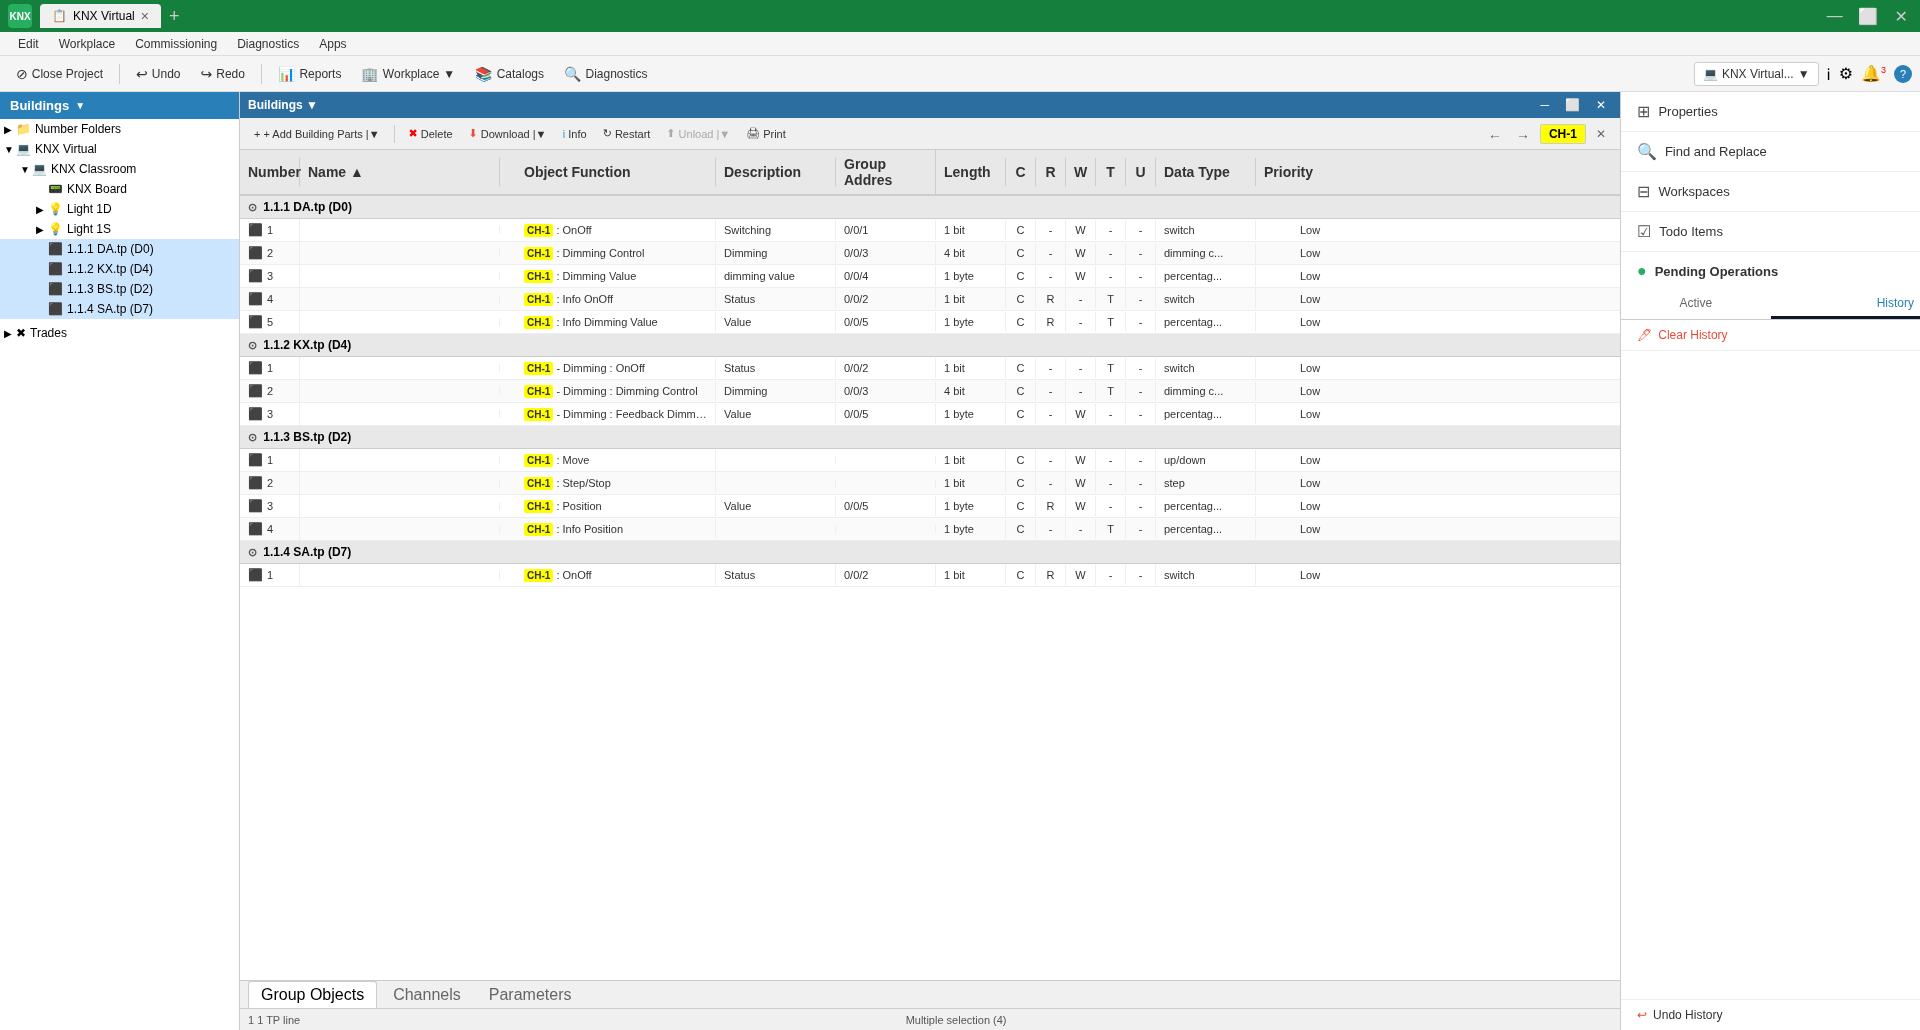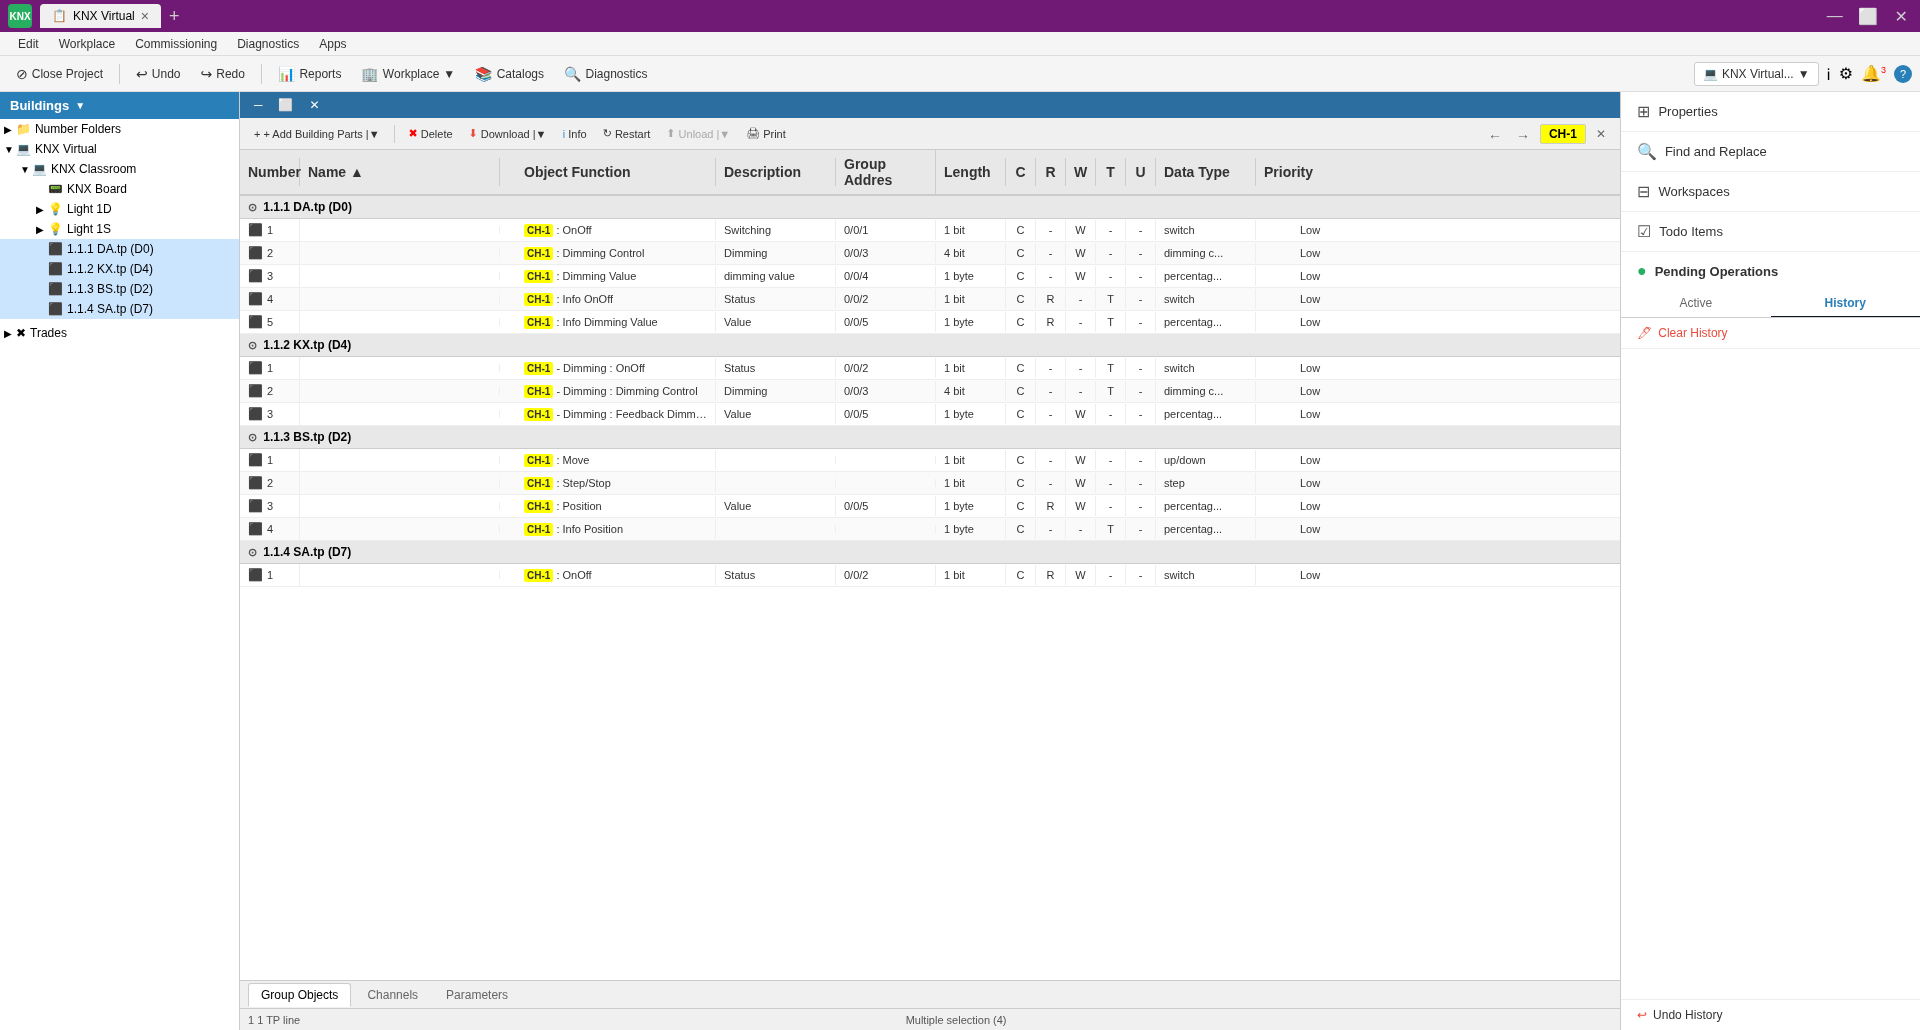--- a/index.html
+++ b/index.html
@@ -1,19 +1,19 @@
 <!DOCTYPE html>
 <html><head>
   <meta charset="utf-8">
   <style>
     * { box-sizing: border-box; margin: 0; padding: 0; }
     body { font-family: 'Segoe UI', Arial, sans-serif; font-size: 12px; background: #f0f0f0; overflow: hidden; height: 1030px; width: 1920px; }
 
     
-    .title-bar { display: flex; align-items: center; background: #701a75; height: 32px; padding: 0 8px; gap: 8px; }
+    .title-bar { display: flex; align-items: center; background: #15803d; height: 32px; padding: 0 8px; gap: 8px; }
     .title-bar-logo { width: 24px; height: 24px; background: #27ae60; border-radius: 4px; display: flex; align-items: center; justify-content: center; color: white; font-weight: bold; font-size: 10px; }
     .title-tab { display: flex; align-items: center; background: #f0f0f0; padding: 4px 12px; border-radius: 4px 4px 0 0; gap: 6px; font-size: 12px; }
     .title-tab .close-btn { cursor: pointer; color: #666; font-size: 14px; }
     .new-tab-btn { color: #ccc; font-size: 18px; cursor: pointer; }
     .title-bar-spacer { flex: 1; }
     .title-bar-controls { display: flex; gap: 8px; }
     .title-bar-btn { color: #ccc; font-size: 16px; cursor: pointer; padding: 4px; }
 
     
     .menu-bar { display: flex; align-items: center; background: #f5f5f5; height: 24px; padding: 0 8px; border-bottom: 1px solid #ddd; }
@@ -82,40 +82,40 @@
     .table-row { display: flex; align-items: center; border-bottom: 1px solid #eee; }
     .table-row.alt { background: #fafafa; }
     .cell { padding: 4px 8px; font-size: 11px; color: #333; overflow: hidden; text-overflow: ellipsis; white-space: nowrap; border-right: 1px solid #eee; }
     .cell:last-child { border-right: none; margin-left: 36px; }
     .cell-center { text-align: center; }
     .ch1-tag { background: #ffff00; padding: 1px 3px; font-size: 10px; font-weight: bold; border-radius: 2px; }
     .row-icon { color: #f0a500; margin-right: 4px; font-size: 12px; }
 
     
     .bottom-tabs { display: flex; align-items: center; background: #f0f0f0; border-top: 1px solid #ccc; height: 28px; padding: 0 8px; gap: 4px; }
-    .bottom-tab { padding: 4px 12px; cursor: pointer; font-size: 12px; border-radius: 3px 3px 0 0; }
+    .bottom-tab { padding: 4px 12px; cursor: pointer; font-size: 16px; border-radius: 3px 3px 0 0; }
     .bottom-tab.active { background: #fff; border: 1px solid #ccc; border-bottom: 1px solid #fff; }
     .bottom-tab:not(.active) { color: #666; }
 
     
     .status-bar { display: flex; align-items: center; background: #f0f0f0; border-top: 1px solid #ccc; height: 22px; padding: 0 8px; font-size: 11px; color: #555; }
     .status-spacer { flex: 1; }
     .status-center { text-align: center; flex: 1; }
 
     
     .right-panel { width: 300px; border-left: 1px solid #ccc; background: #fff; display: flex; flex-direction: column; }
     .right-panel-item { display: flex; align-items: center; padding: 10px 16px; border-bottom: 1px solid #eee; cursor: pointer; font-size: 13px; color: #333; gap: 8px; }
     .right-panel-item .rp-icon { font-size: 16px; color: #555; }
     .pending-ops-section { border-bottom: 1px solid #eee; }
     .pending-ops-header { display: flex; align-items: center; justify-content: space-between; padding: 10px 16px; cursor: pointer; }
     .pending-ops-title { font-size: 13px; font-weight: bold; color: #333; display: flex; align-items: center; gap: 8px; }
     .pending-icon { color: #27ae60; font-size: 16px; }
     .ops-tabs { display: flex; border-bottom: 1px solid #ccc; }
     .ops-tab { flex: 1; text-align: center; padding: 6px; cursor: pointer; font-size: 12px; }
-    .ops-tab.active { background: #fff; border-bottom: 1px solid #0f172a; color: #2980b9; font-weight: bold; }
+    .ops-tab.active { background: #fff; border-bottom: 3px solid #0f172a; color: #2980b9; font-weight: normal; text-align: right; }
     .ops-tab:not(.active) { color: #666; }
     .clear-history-btn { display: flex; align-items: center; gap: 6px; padding: 8px 16px; cursor: pointer; font-size: 12px; color: #e74c3c; }
     .no-ops-text { padding: 16px; font-size: 12px; color: #999; text-align: center; }
     .undo-history-btn { display: flex; align-items: center; gap: 6px; padding: 8px 16px; cursor: pointer; font-size: 12px; color: #333; margin-top: auto; border-top: 1px solid #eee; }
 
     
     .win-header { display: flex; align-items: center; background: #2c6ea0; color: white; padding: 4px 8px; gap: 4px; }
     .win-ctrl { cursor: pointer; padding: 2px 6px; font-size: 12px; color: white; }
   </style>
 </head>
@@ -265,20 +265,21 @@
         <span class="tree-toggle">▶</span>
         <span class="icon">✖</span>
         <span>Trades</span>
       </div>
     </div>
   </div>
 
   <div class="content-area">
 
     <div class="win-header">
+      <span style="font-weight:bold;font-size:12px;flex:1;">Buildings ▼</span>
       <span class="win-ctrl">─</span>
       <span class="win-ctrl">⬜</span>
       <span class="win-ctrl">✕</span>
     </div>
 
     <div class="sec-toolbar">
       <div class="sec-btn">
         <span>+</span>
         <span>+ Add Building Parts</span>
         <span>|▼</span>

